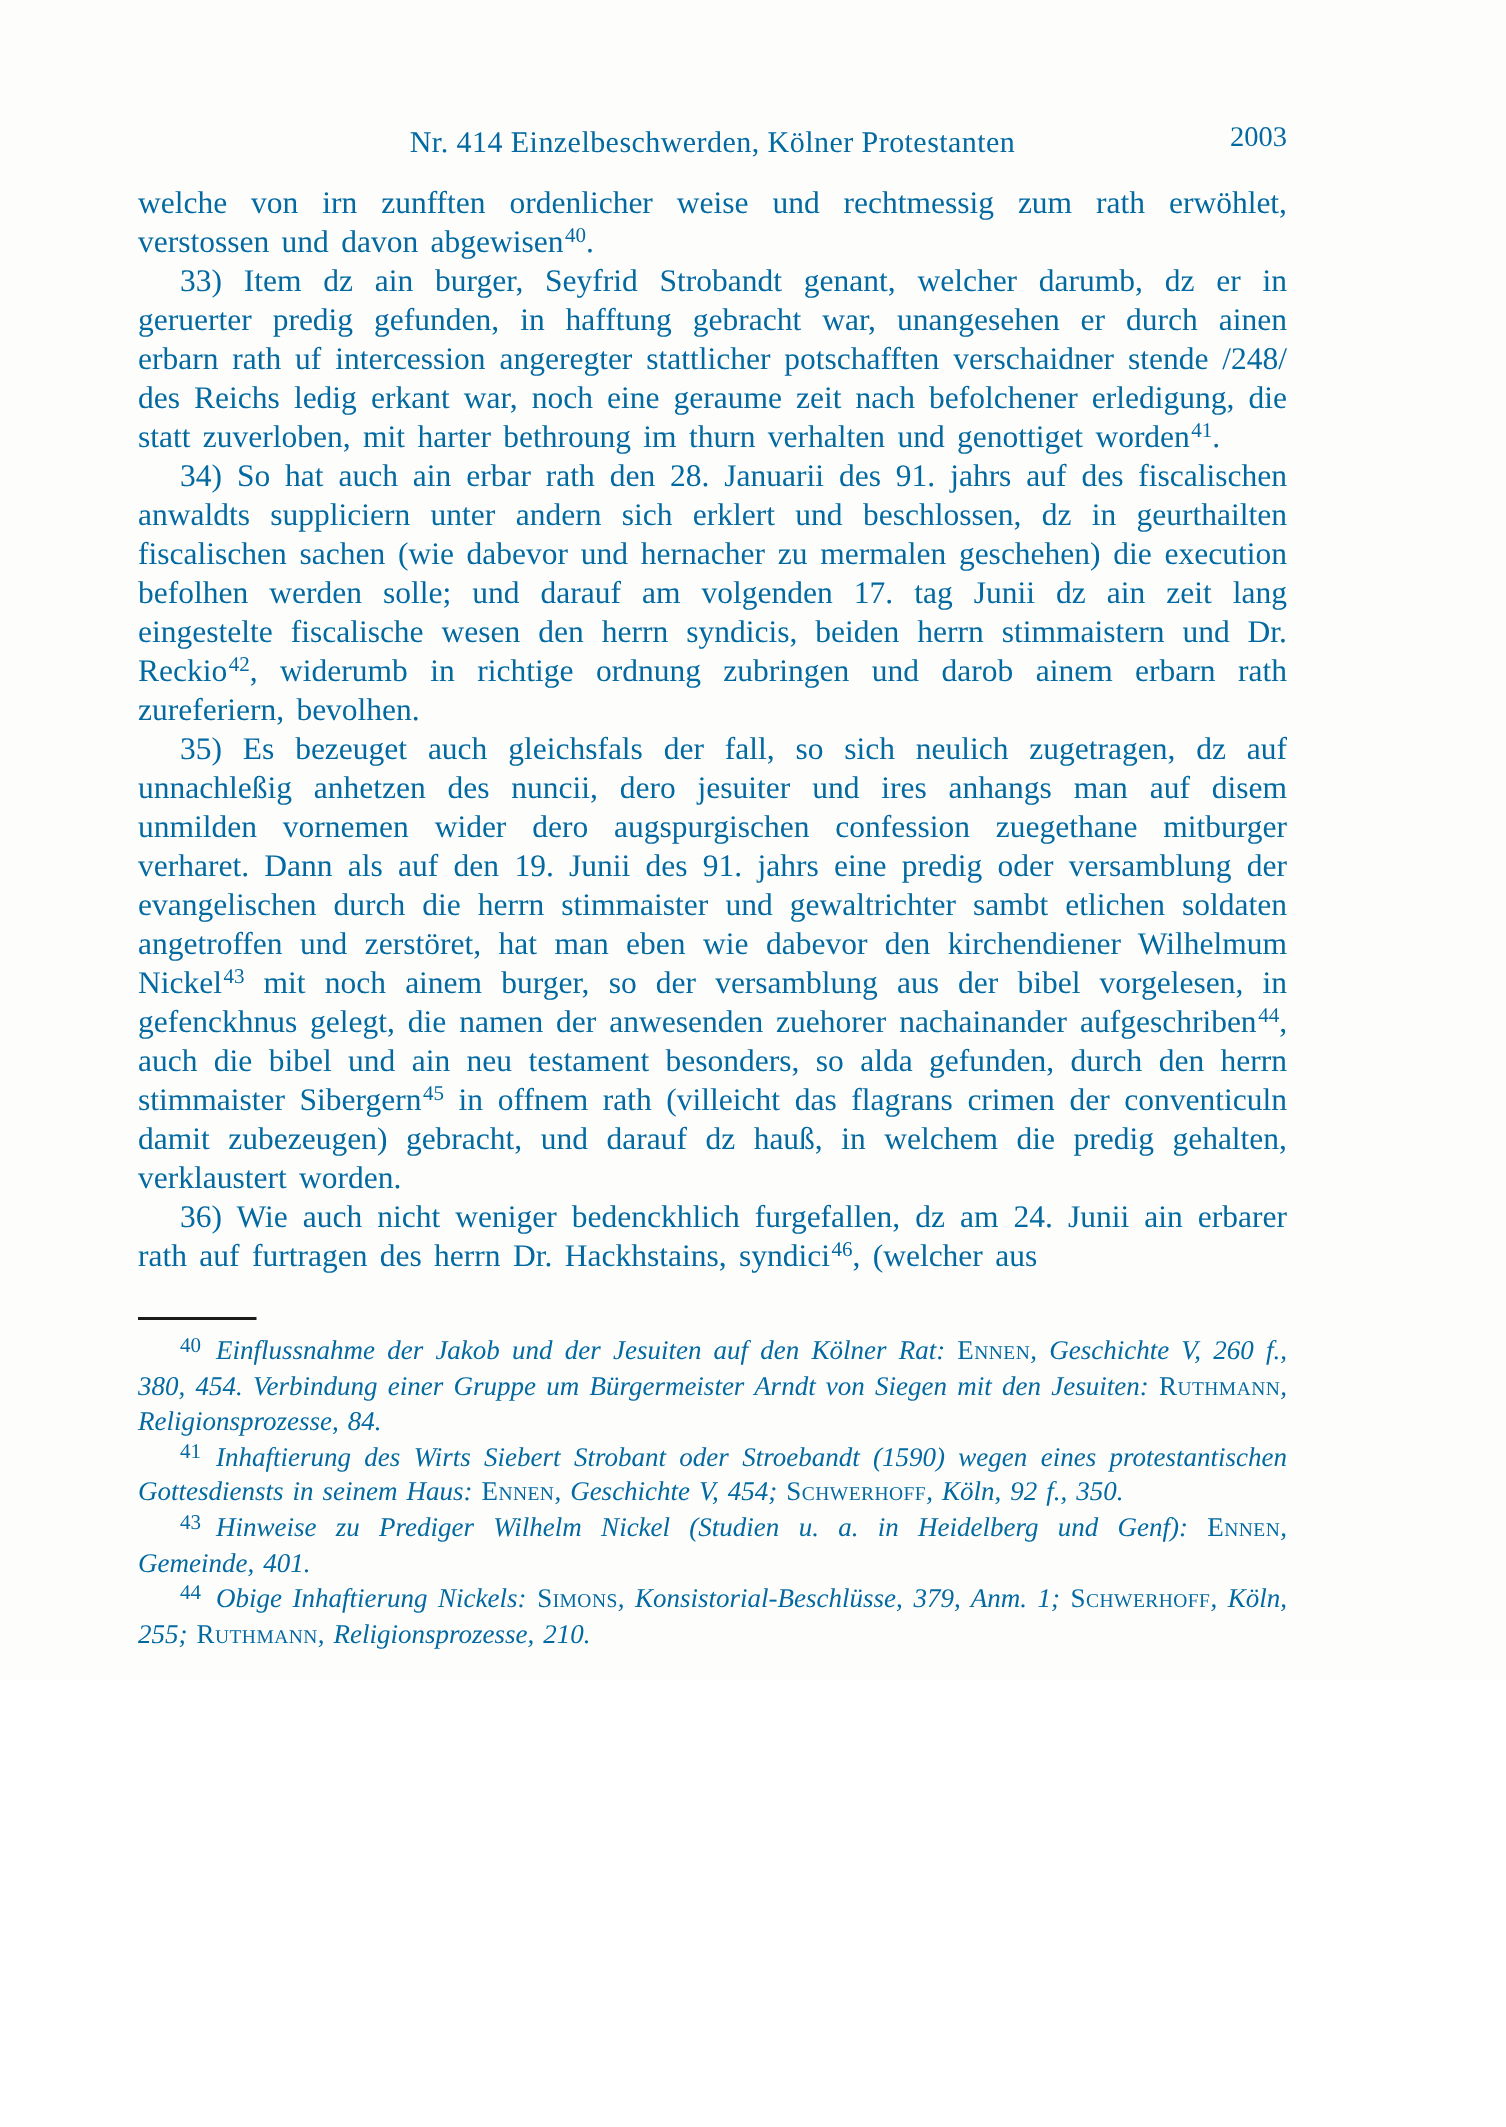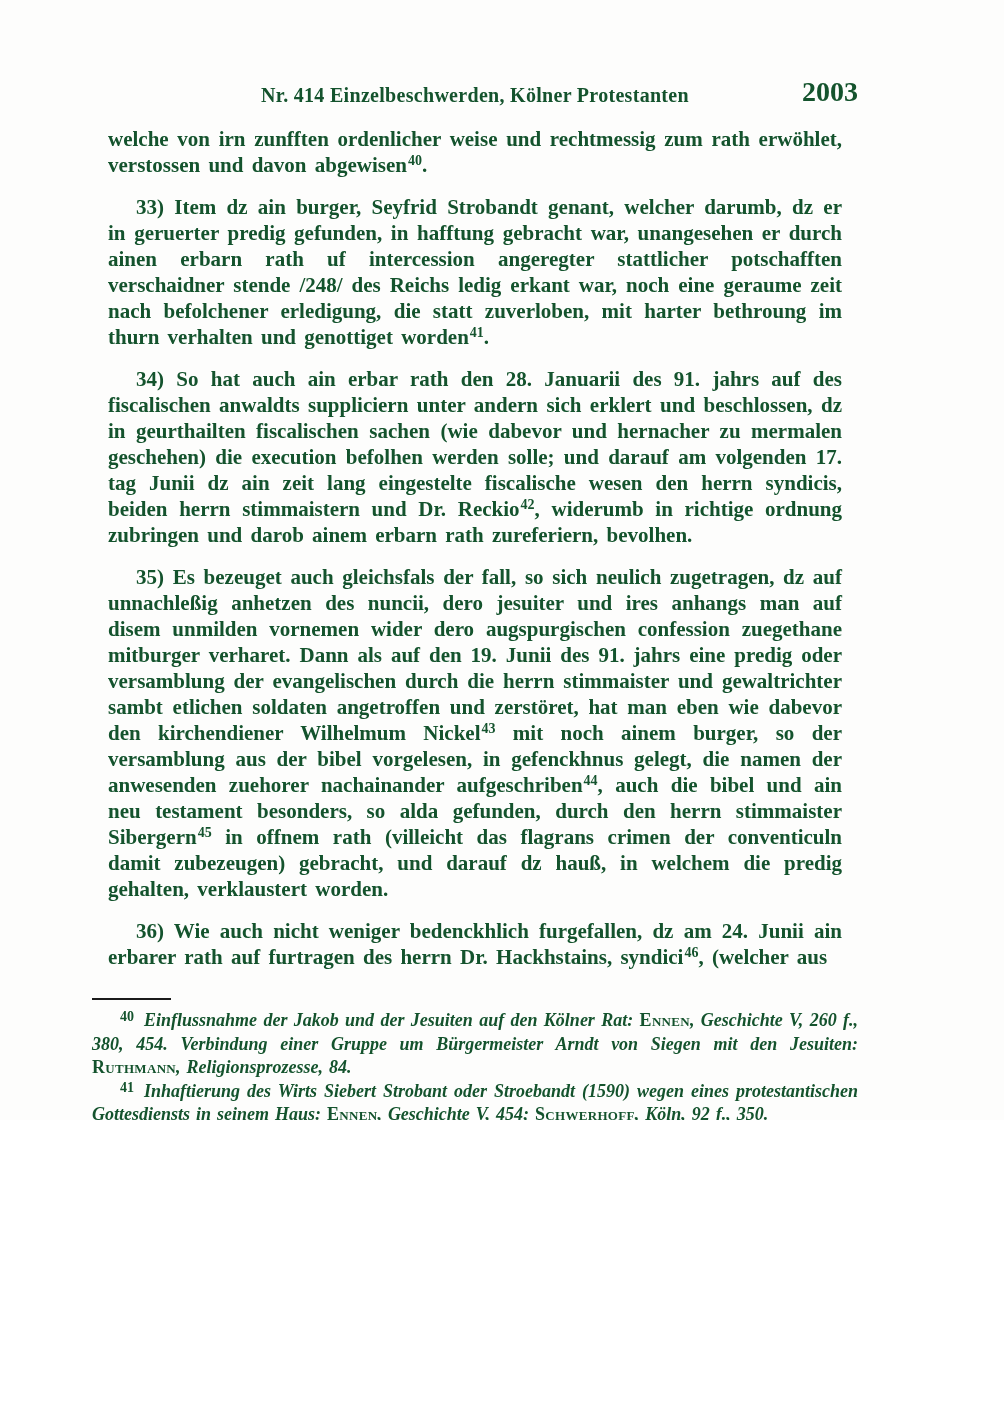--- a/index.html
+++ b/index.html
@@ -6,55 +6,54 @@
     margin: 0;
     padding: 0;
     background: #ffffff;
   }
   .page {
     position: relative;
     width: 1004px;
     height: 1120px;
     box-sizing: border-box;
     background: #fdfdfc;
-    color: #14532d;
+    color: #0369a1;
     font-family: "Liberation Serif", "DejaVu Serif", serif;
     padding: 82px 146px 0 92px;
     overflow: hidden;
-    font-weight: bold;
   }
   
   .running-head {
     position: relative;
     height: 28px;
     margin-bottom: 12px;
   }
   .running-head .title {
     text-align: center;
     font-size: 20px;
     line-height: 26px;
     letter-spacing: 0.3px;
   }
   .running-head .pagenum {
     position: absolute;
     right: 0;
     top: -4px;
-    font-size: 28px;
+    font-size: 19px;
     line-height: 28px;
   }
   
   .body-text {
     font-size: 21px;
     line-height: 26px;
     text-align: justify;
     word-spacing: 3px;
     hyphens: none;
   }
   .body-text p {
-    margin: 16px;
+    margin: 0;
   }
   .body-text p.indent {
     text-indent: 28px;
   }
   sup.fnref {
     font-size: 14px;
     line-height: 0;
     position: relative;
     top: -7px;
     vertical-align: baseline;
@@ -111,15 +110,17 @@
       <p class="indent">34) So hat auch ain erbar rath den 28. Januarii des 91. jahrs auf des fiscalischen anwaldts suppliciern unter andern sich erklert und beschlossen, dz in geurthailten fiscalischen sachen (wie dabevor und hernacher zu mermalen geschehen) die execution befolhen werden solle; und darauf am volgenden 17. tag Junii dz ain zeit lang eingestelte fiscalische wesen den herrn syndicis, beiden herrn stimmaistern und Dr. Reckio<sup class="fnref">42</sup>, widerumb in richtige ordnung zubringen und darob ainem erbarn rath zureferiern, bevolhen.</p>
       <p class="indent">35) Es bezeuget auch gleichsfals der fall, so sich neulich zugetragen, dz auf unnachleßig anhetzen des nuncii, dero jesuiter und ires anhangs man auf disem unmilden vornemen wider dero augspurgischen confession zuegethane mitburger verharet. Dann als auf den 19. Junii des 91. jahrs eine predig oder versamblung der evangelischen durch die herrn stimmaister und gewaltrichter sambt etlichen soldaten angetroffen und zerstöret, hat man eben wie dabevor den kirchendiener Wilhelmum Nickel<sup class="fnref">43</sup> mit noch ainem burger, so der versamblung aus der bibel vorgelesen, in gefenckhnus gelegt, die namen der anwesenden zuehorer nachainander aufgeschriben<sup class="fnref">44</sup>, auch die bibel und ain neu testament besonders, so alda gefunden, durch den herrn stimmaister Sibergern<sup class="fnref">45</sup> in offnem rath (villeicht das flagrans crimen der conventiculn damit zubezeugen) gebracht, und darauf dz hauß, in welchem die predig gehalten, verklaustert worden.</p>
       <p class="indent">36) Wie auch nicht weniger bedenckhlich furgefallen, dz am 24. Junii ain erbarer rath auf furtragen des herrn Dr. Hackhstains, syndici<sup class="fnref">46</sup>, (welcher aus</p>
     </div>
 
   <div class="fn-separator"></div>
 
   <div class="footnotes">
       <p class="fn"><span class="fn-num">40</span><span class="it">Einflussnahme der Jakob und der Jesuiten auf den Kölner Rat: </span><span class="sc">Ennen</span><span class="it">, Geschichte V, 260 f., 380, 454. Verbindung einer Gruppe um Bürgermeister Arndt von Siegen mit den Jesuiten: </span><span class="sc">Ruthmann</span><span class="it">, Religionsprozesse, 84.</span></p>
       <p class="fn"><span class="fn-num">41</span><span class="it">Inhaftierung des Wirts Siebert Strobant oder Stroebandt (1590) wegen eines protestantischen Gottesdiensts in seinem Haus: </span><span class="sc">Ennen</span><span class="it">, Geschichte V, 454; </span><span class="sc">Schwerhoff</span><span class="it">, Köln, 92 f., 350.</span></p>
+      <p class="fn"><span class="fn-num">43</span><span class="it">Hinweise zu Prediger Wilhelm Nickel (Studien u. a. in Heidelberg und Genf): </span><span class="sc">Ennen</span><span class="it">, Gemeinde, 401.</span></p>
+      <p class="fn"><span class="fn-num">44</span><span class="it">Obige Inhaftierung Nickels: </span><span class="sc">Simons</span><span class="it">, Konsistorial-Beschlüsse, 379, Anm. 1; </span><span class="sc">Schwerhoff</span><span class="it">, Köln, 255; </span><span class="sc">Ruthmann</span><span class="it">, Religionsprozesse, 210.</span></p>
     </div>
 
 </div>
 
 </body></html>

